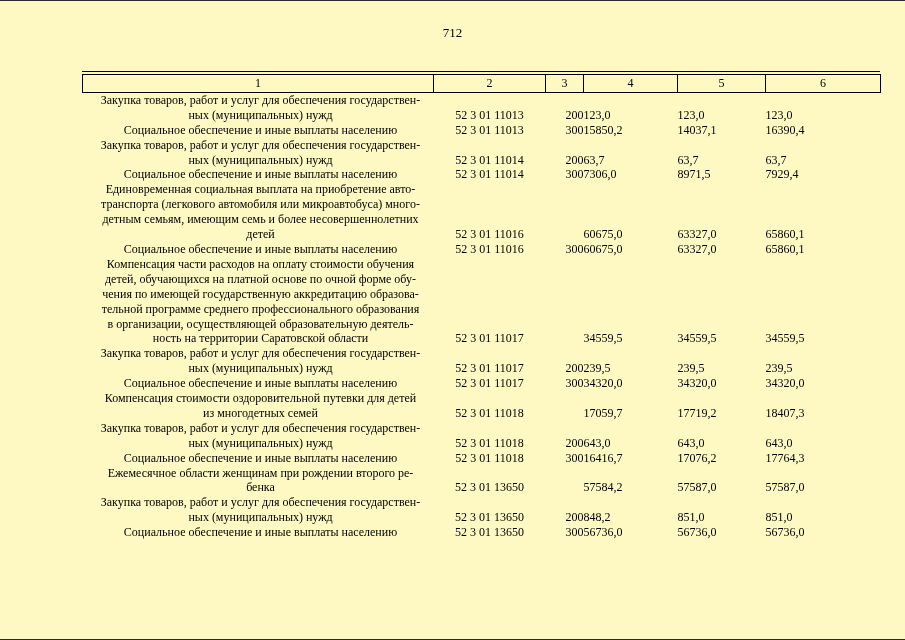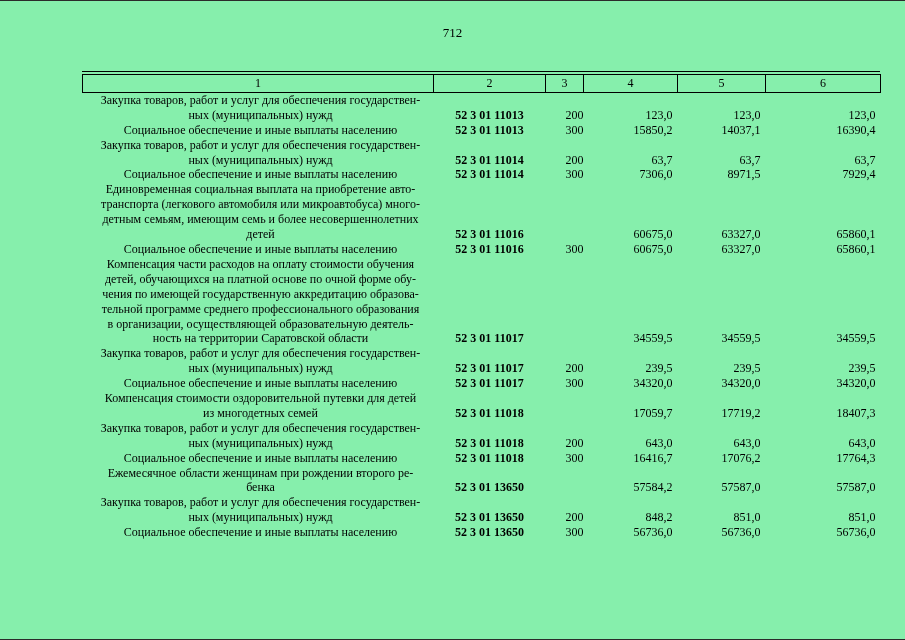--- a/index.html
+++ b/index.html
@@ -6,21 +6,21 @@
     margin: 0;
     padding: 0;
     background: #ffffff;
     font-family: "Liberation Serif", "DejaVu Serif", serif;
     color: #000;
   }
   .page {
     width: 905px;
     height: 640px;
     box-sizing: border-box;
-    background: #86efac;
+    background: #fef9c3;
     border-top: 1px solid #2b2b2b;
     border-bottom: 1px solid #2b2b2b;
     overflow: hidden;
   }
   .page-number {
     text-align: center;
     font-size: 13px;
     padding-top: 24px;
   }
   .table-wrap {
@@ -46,23 +46,23 @@
   tbody td {
     vertical-align: bottom;
     padding: 0;
   }
   td.c-name {
     white-space: pre-line;
     text-align: center;
     padding-left: 7px;
     padding-right: 2px;
   }
-  td.c-code { text-align: center; white-space: nowrap; font-weight: bold; }
+  td.c-code { text-align: center; white-space: nowrap; }
   td.c-type { text-align: right; }
-  td.c-num  { text-align: right; padding-right: 5px; white-space: nowrap; }
+  td.c-num  { padding-right: 5px; white-space: nowrap; }
 </style>
 </head>
 <body>
 
 <div class="page">
 
   <div class="page-number">712</div>
 
   <div class="table-wrap">
     <table>

